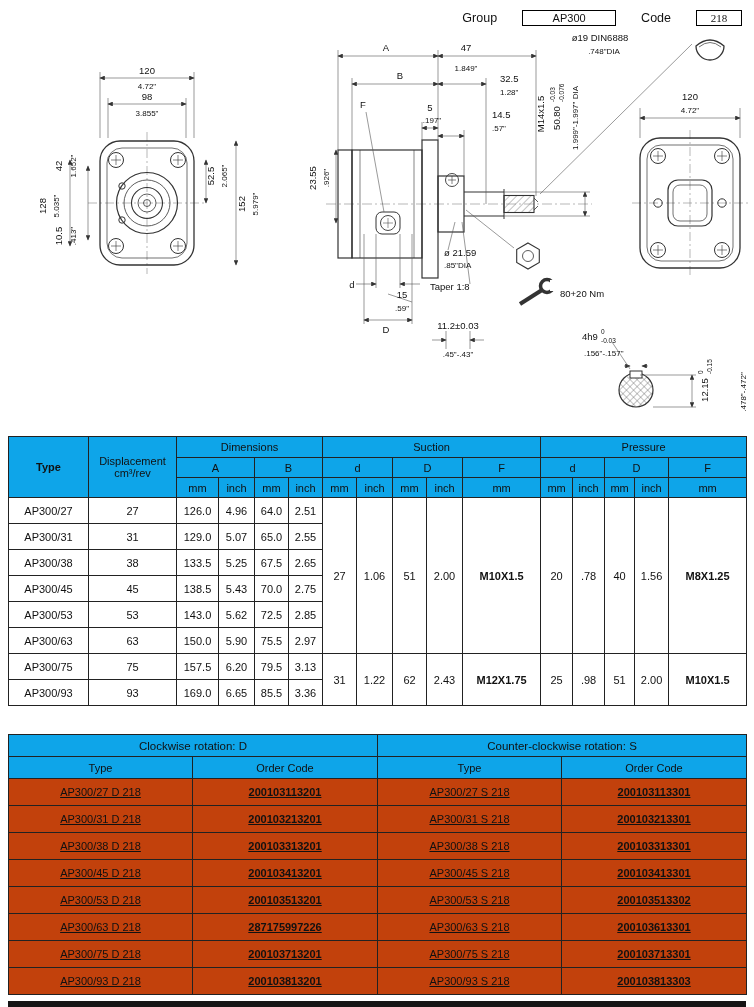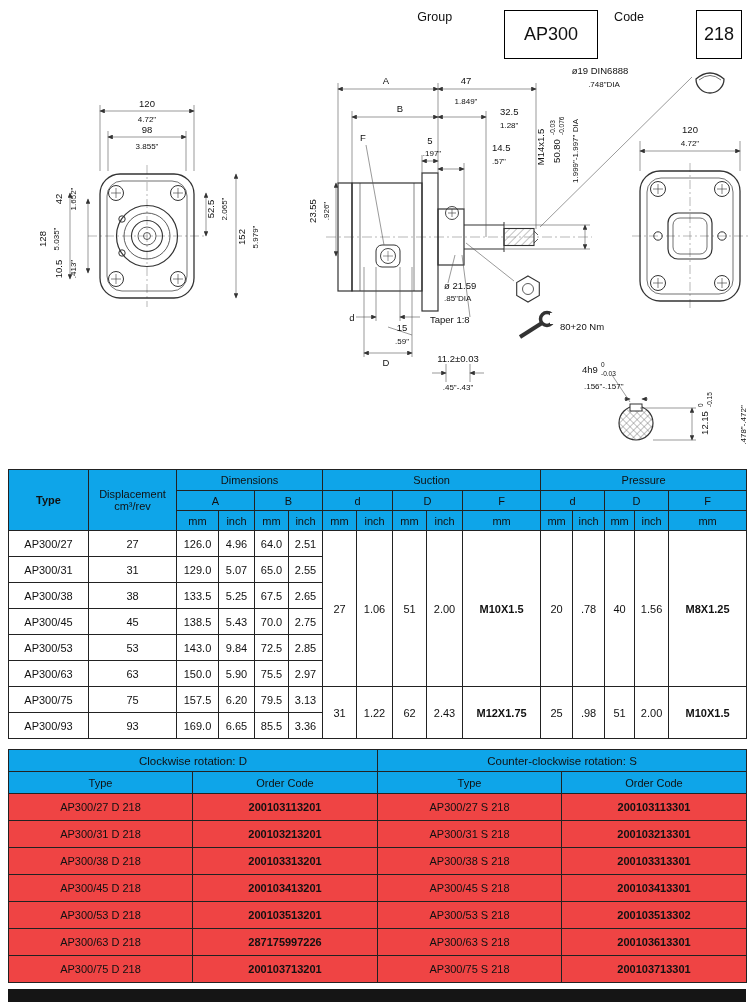--- a/index.html
+++ b/index.html
@@ -1,33 +1,33 @@
 <!DOCTYPE html>
 <html><head>
 <meta charset="utf-8">
 <style>
   html,body{margin:0;padding:0;background:#fff;}
   body{width:754px;height:1007px;font-family:"Liberation Sans",sans-serif;color:#111;overflow:hidden;}
-  .topbar{display:flex;justify-content:flex-end;gap:16px;padding:10px 12px 0 0;font-size:12.5px;}
-  .tbox{border:1.4px solid #000;width:92px;text-align:center;padding:13px 0;font-size:18px;margin-left:36px;}
-  .tbox.small{width:44px;}
+  .topbar{display:flex;justify-content:flex-end;align-items:center;gap:25px;padding:10px 12px 0 0;font-size:12.5px;}
+  .tbox{border:1.4px solid #000;width:92px;text-align:center;padding:1px 0;font-size:11px;}
+  .tbox.small{width:44px;font-family:Liberation Serif, serif;}
   svg text{font-size:9.5px;fill:#111;stroke:none;font-family:"Liberation Sans",sans-serif;}
   svg text.sm{font-size:8px;}
   svg text.xs{font-size:6.5px;}
   table{border-collapse:collapse;table-layout:fixed;width:738px;margin:0 8px;font-size:11px;}
   th,td{border:1px solid #222;text-align:center;vertical-align:middle;padding:0;overflow:hidden;white-space:nowrap;}
   thead th{background:#0ea5e9;font-weight:normal;}
   .dim-table thead tr.r1 th{height:20px;} .dim-table thead tr.r2 th{height:19px;} .dim-table thead tr.r3 th{height:19px;}
   .dim-table tbody td{height:25px;background:#fff;}
   .type-col{font-weight:normal;}
   .fcol{font-weight:bold;}
-  .order-table{margin-top:10px;}
+  .order-table{margin-top:28px;}
   .order-table thead th{height:21px;}
   .order-table thead tr.grp th{font-size:11.5px;}
-  .order-table tbody td{height:26px;background:#ef4444;}
+  .order-table tbody td{height:26px;background:#c2410c;text-decoration:underline;}
   .code-col{font-weight:bold;}
   .endbar{height:13px;background:#151515;margin:6px 8px 0;}
 </style>
 </head>
 <body>
 
 
 
 <div class="topbar">
   <span>Group</span>
@@ -379,21 +379,21 @@
       <td>45</td>
       <td>138.5</td>
       <td>5.43</td>
       <td>70.0</td>
       <td>2.75</td>
     </tr>
     <tr>
       <td class="type-col">AP300/53</td>
       <td>53</td>
       <td>143.0</td>
-      <td>9.84</td>
+      <td>5.62</td>
       <td>72.5</td>
       <td>2.85</td>
     </tr>
     <tr>
       <td class="type-col">AP300/63</td>
       <td>63</td>
       <td>150.0</td>
       <td>5.90</td>
       <td>75.5</td>
       <td>2.97</td>
@@ -483,19 +483,25 @@
       <td class="code-col">287175997226</td>
       <td>AP300/63 S 218</td>
       <td class="code-col">200103613301</td>
     </tr>
     <tr>
       <td>AP300/75 D 218</td>
       <td class="code-col">200103713201</td>
       <td>AP300/75 S 218</td>
       <td class="code-col">200103713301</td>
     </tr>
+    <tr>
+      <td>AP300/93 D 218</td>
+      <td class="code-col">200103813201</td>
+      <td>AP300/93 S 218</td>
+      <td class="code-col">200103813303</td>
+    </tr>
   </tbody>
 </table>
 
 <div class="endbar"></div>
 
 
 
 
 </body></html>

